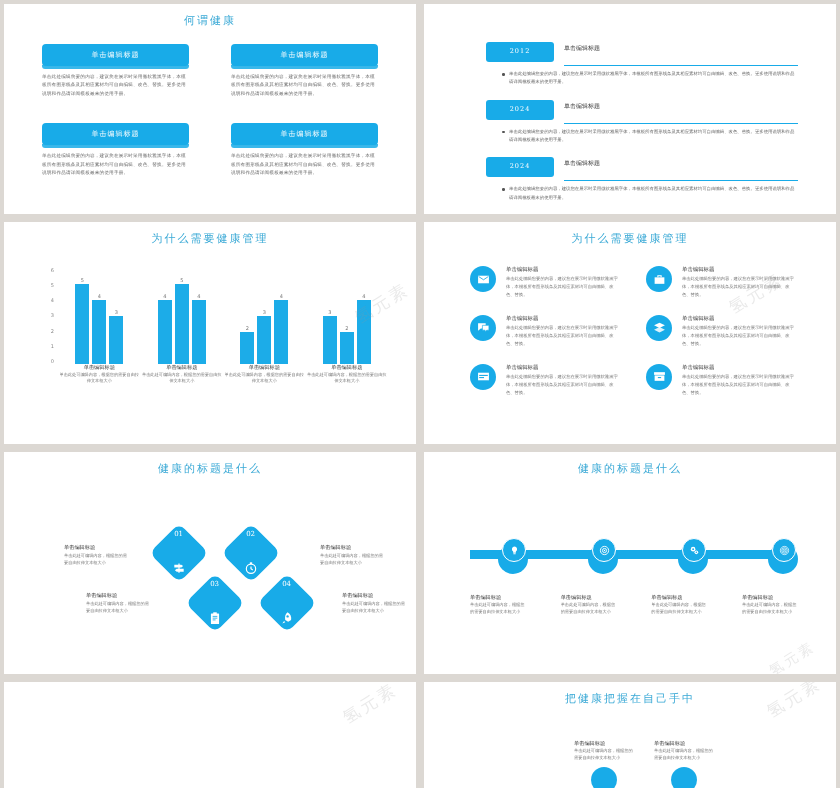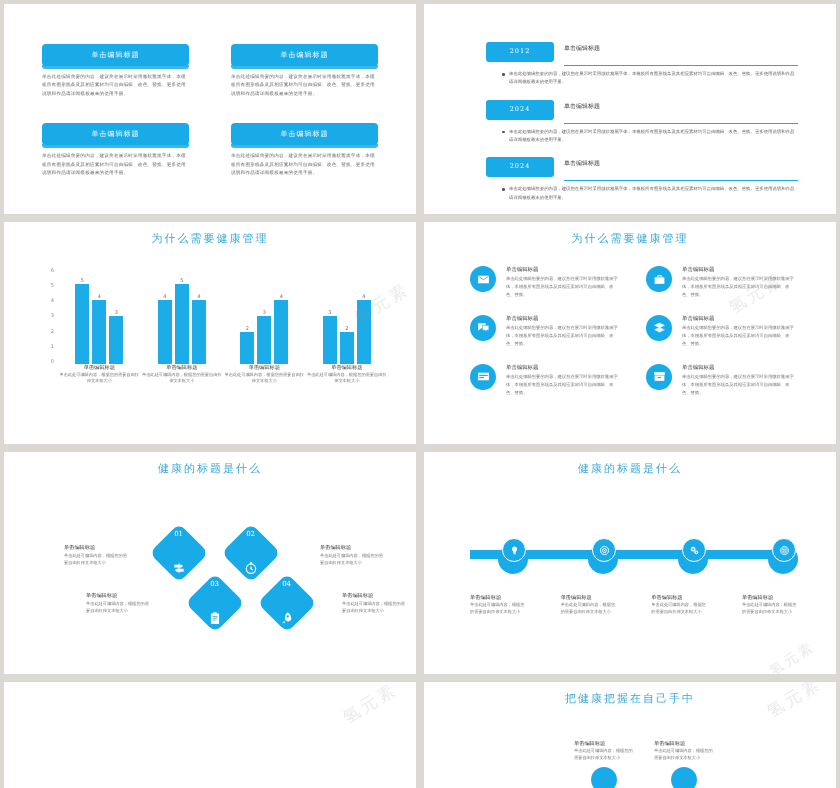--- a/index.html
+++ b/index.html
@@ -196,20 +196,21 @@
     white-space:nowrap;
   }
 </style>
 </head>
 <body>
 
 <div class="grid">
 
   <div class="slide">
     <div class="slide-inner">
+      <div class="s-title">何谓健康</div>
       <div class="quad">
         <div class="qcell">
           <div class="pill">单击编辑标题</div>
           <div class="qbody">单击此处编辑您要的内容，建议您在展示时采用微软雅黑字体，本模板所有图形线条及其相应素材均可自由编辑、改色、替换。更多使用说明和作品请详阅模板最末的使用手册。</div>
         </div>
         <div class="qcell">
           <div class="pill">单击编辑标题</div>
           <div class="qbody">单击此处编辑您要的内容，建议您在展示时采用微软雅黑字体，本模板所有图形线条及其相应素材均可自由编辑、改色、替换。更多使用说明和作品请详阅模板最末的使用手册。</div>
         </div>
         <div class="qcell">

